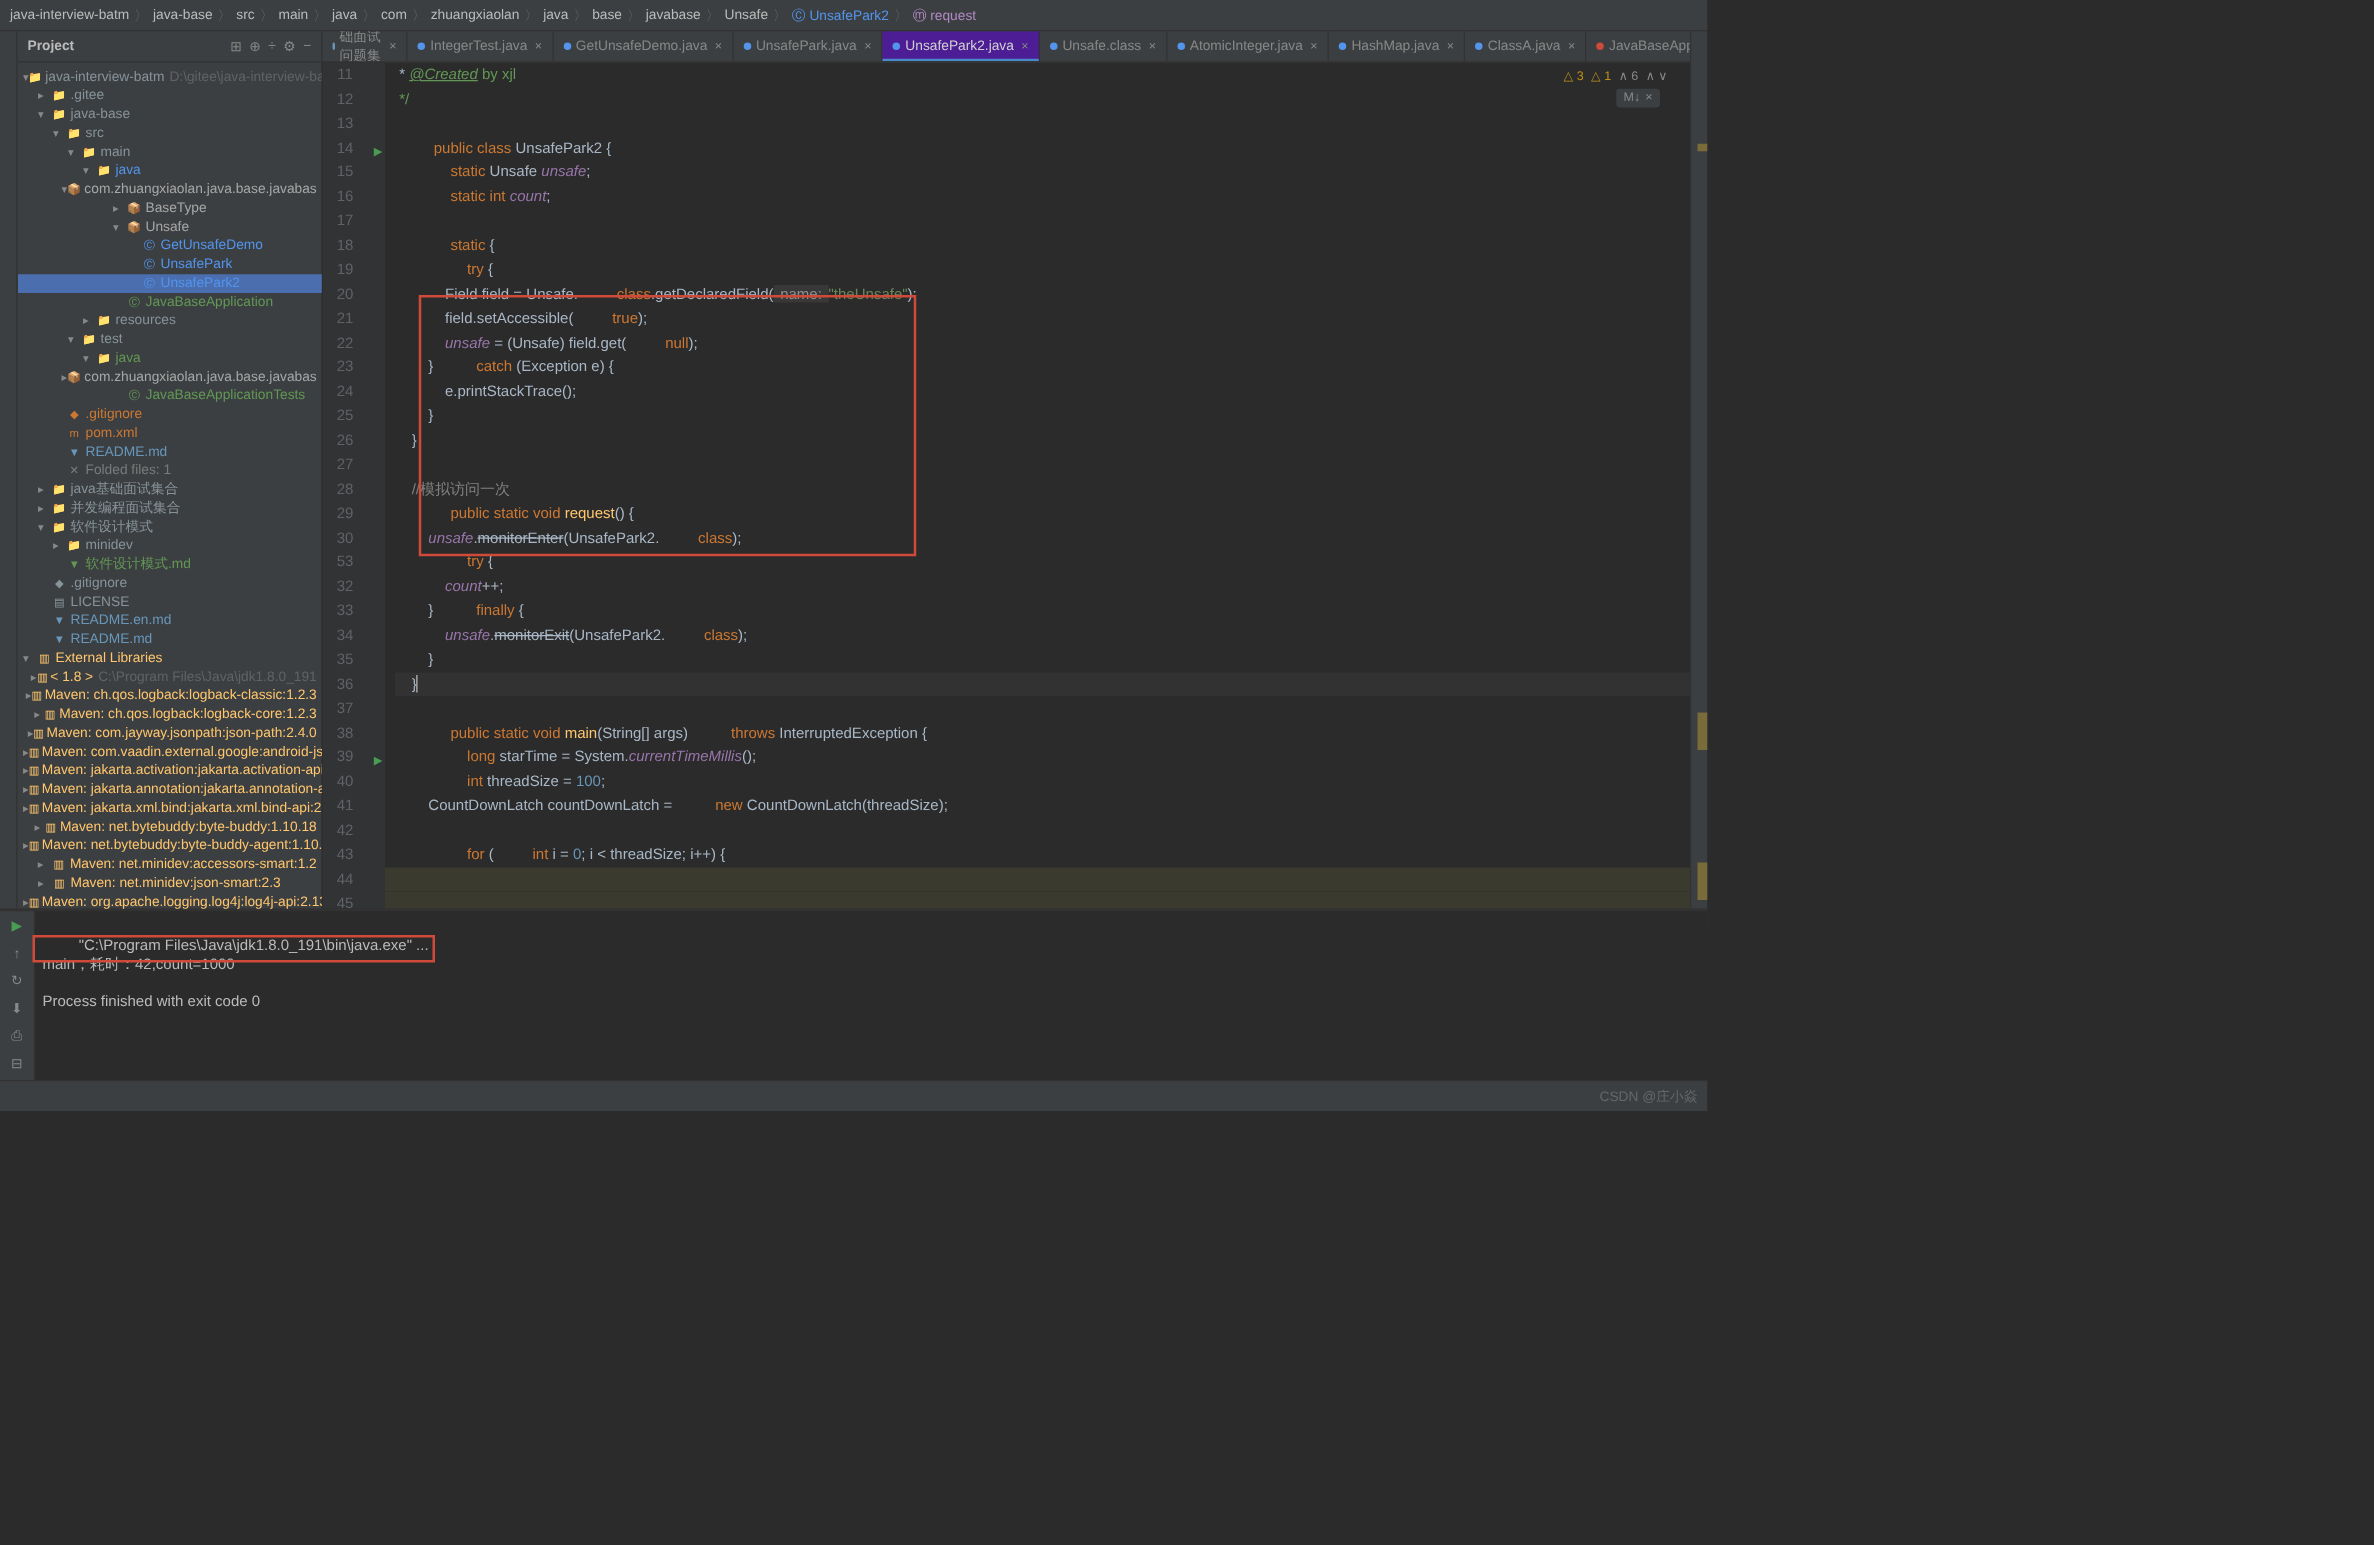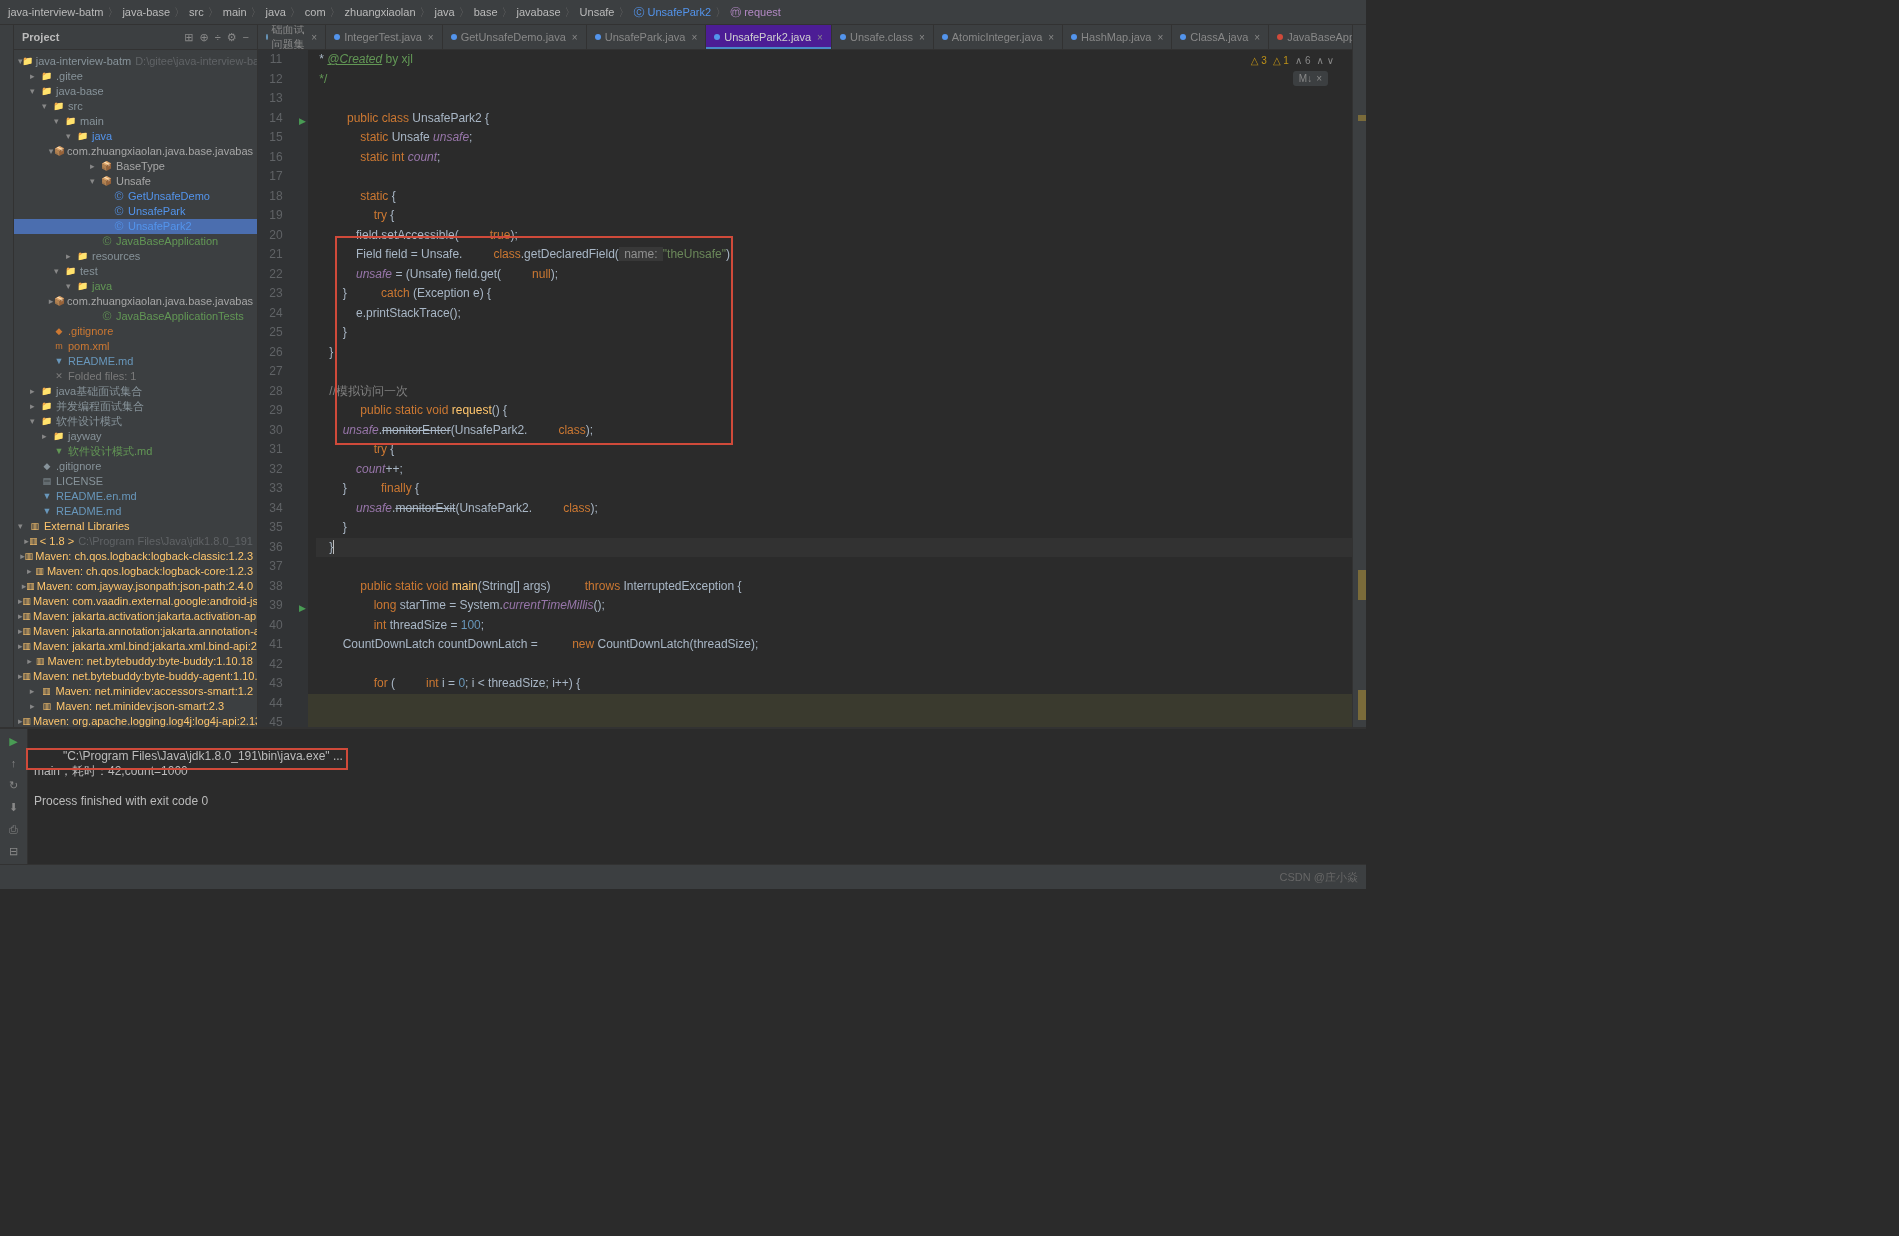--- a/index.html
+++ b/index.html
@@ -270,21 +270,21 @@
       <div class="tree-item">
         <span class="indent" style="width:12px"></span>
         <span class="caret">▾</span>
         <span class="icon folder">📁</span>
         <span class="folder">软件设计模式</span>
       </div>
       <div class="tree-item">
         <span class="indent" style="width:24px"></span>
         <span class="caret">▸</span>
         <span class="icon folder">📁</span>
-        <span class="folder">jayway</span>
+        <span class="folder">minidev</span>
       </div>
       <div class="tree-item">
         <span class="indent" style="width:24px"></span>
         <span class="caret"></span>
         <span class="icon md green-f">▼</span>
         <span class="md green-f">软件设计模式.md</span>
       </div>
       <div class="tree-item">
         <span class="indent" style="width:12px"></span>
         <span class="caret"></span>
@@ -464,21 +464,21 @@
         <div class="ln">21</div>
         <div class="ln">22</div>
         <div class="ln">23</div>
         <div class="ln">24</div>
         <div class="ln">25</div>
         <div class="ln">26</div>
         <div class="ln">27</div>
         <div class="ln">28</div>
         <div class="ln">29</div>
         <div class="ln">30</div>
-        <div class="ln">31</div>
+        <div class="ln">53</div>
         <div class="ln">32</div>
         <div class="ln">33</div>
         <div class="ln">34</div>
         <div class="ln">35</div>
         <div class="ln">36</div>
         <div class="ln">37</div>
         <div class="ln">38</div>
         <div class="ln">39<span class="run-icon">▶</span></div>
         <div class="ln">40</div>
         <div class="ln">41</div>
@@ -493,22 +493,22 @@
       <div class="red-box a"></div>
     <div class="code-line"> * <span class="doc-tag">@Created</span> <span class="doc">by xjl</span></div>
         <div class="code-line"> <span class="doc">*/</span></div>
         <div class="code-line"></div>
         <div class="code-line"><span class="kw">public class</span> UnsafePark2 {</div>
         <div class="code-line">    <span class="kw">static</span> Unsafe <span class="fld">unsafe</span>;</div>
         <div class="code-line">    <span class="kw">static int</span> <span class="fld">count</span>;</div>
         <div class="code-line"></div>
         <div class="code-line">    <span class="kw">static</span> {</div>
         <div class="code-line">        <span class="kw">try</span> {</div>
+        <div class="code-line">            Field field = Unsafe.<span class="kw">class</span>.getDeclaredField(<span class="hl-param"> name: </span><span class="str">"theUnsafe"</span>);</div>
         <div class="code-line">            field.setAccessible(<span class="kw">true</span>);</div>
-        <div class="code-line">            Field field = Unsafe.<span class="kw">class</span>.getDeclaredField(<span class="hl-param"> name: </span><span class="str">"theUnsafe"</span>);</div>
         <div class="code-line">            <span class="fld">unsafe</span> = (Unsafe) field.get(<span class="kw">null</span>);</div>
         <div class="code-line">        } <span class="kw">catch</span> (Exception e) {</div>
         <div class="code-line">            e.printStackTrace();</div>
         <div class="code-line">        }</div>
         <div class="code-line">    }</div>
         <div class="code-line"></div>
         <div class="code-line">    <span class="cmt">//模拟访问一次</span></div>
         <div class="code-line">    <span class="kw">public static void</span> <span class="mtd">request</span>() {</div>
         <div class="code-line">        <span class="fld">unsafe</span>.<span class="strike">monitorEnter</span>(UnsafePark2.<span class="kw">class</span>);</div>
         <div class="code-line">        <span class="kw">try</span> {</div>

